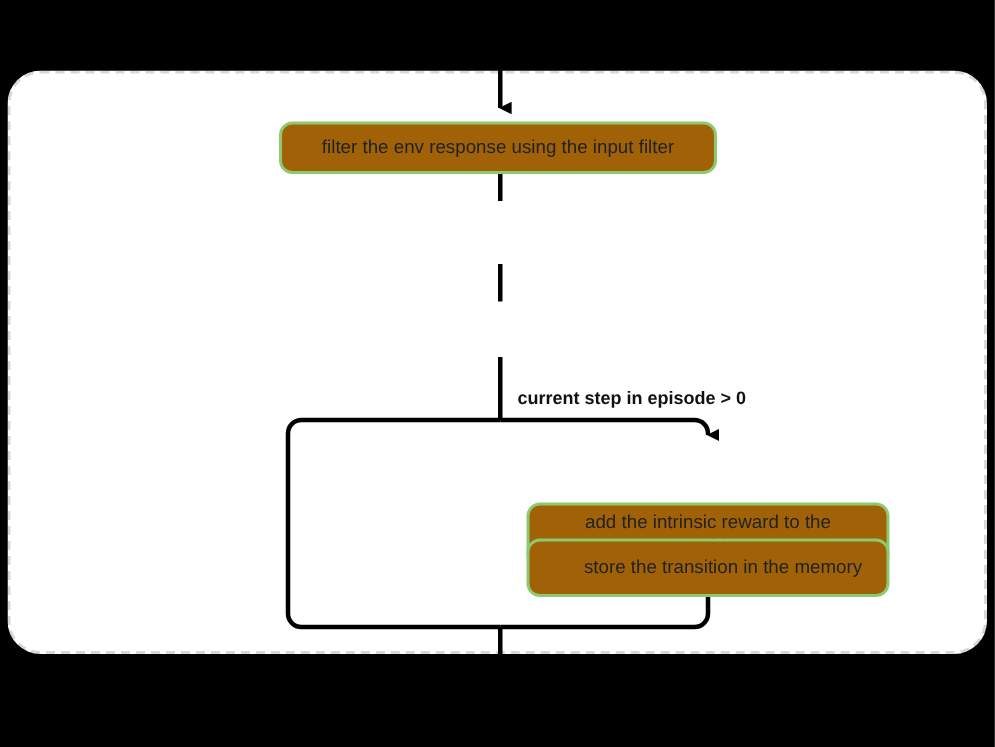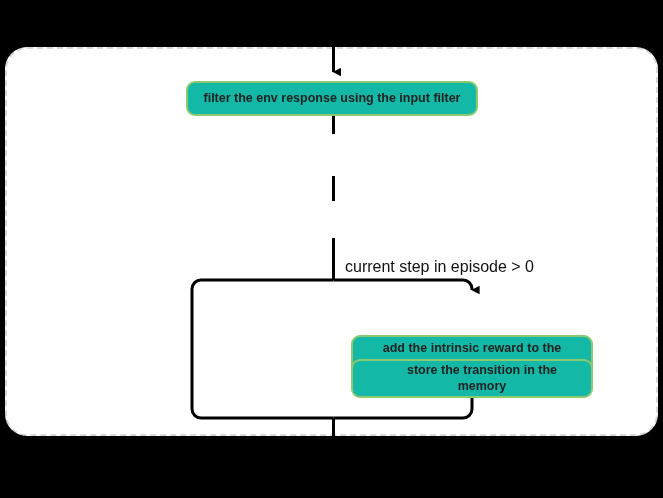--- a/index.html
+++ b/index.html
@@ -43,37 +43,36 @@
     left: 0;
     top: 0;
     width: 663px;
     height: 498px;
     pointer-events: none;
   }
   
   .node {
     position: absolute;
     box-sizing: border-box;
-    background: #14b8a6;
+    background: #a16207;
     border: 2.5px solid #8cc96f;
     border-radius: 9px;
     display: flex;
     align-items: center;
     justify-content: center;
     text-align: center;
     color: #222222;
     font-size: 12.5px;
     line-height: 1.25;
     padding: 4px 12px;
-    font-weight: bold;
   }
   .edge-label {
     position: absolute;
-    font-size: 16px;
-    font-weight: normal;
+    font-size: 12px;
+    font-weight: bold;
     color: #111111;
     white-space: nowrap;
   }
 </style>
 </head>
 <body>
 
 <div id="stage">
 
   <div id="group-container"></div>

